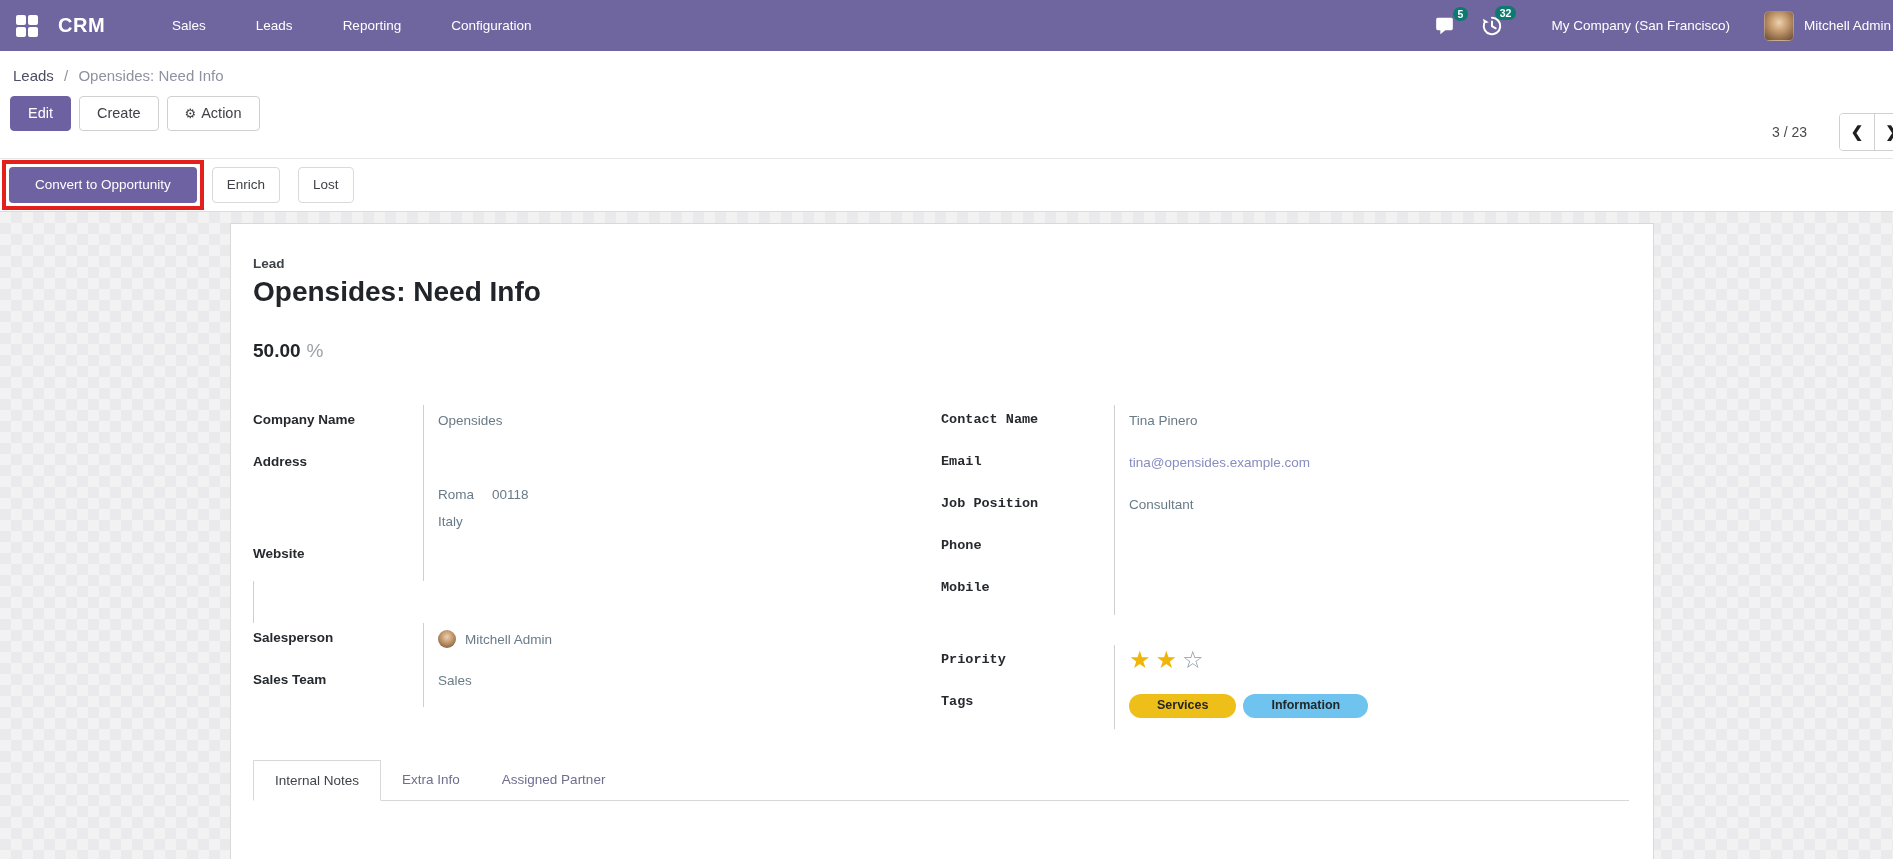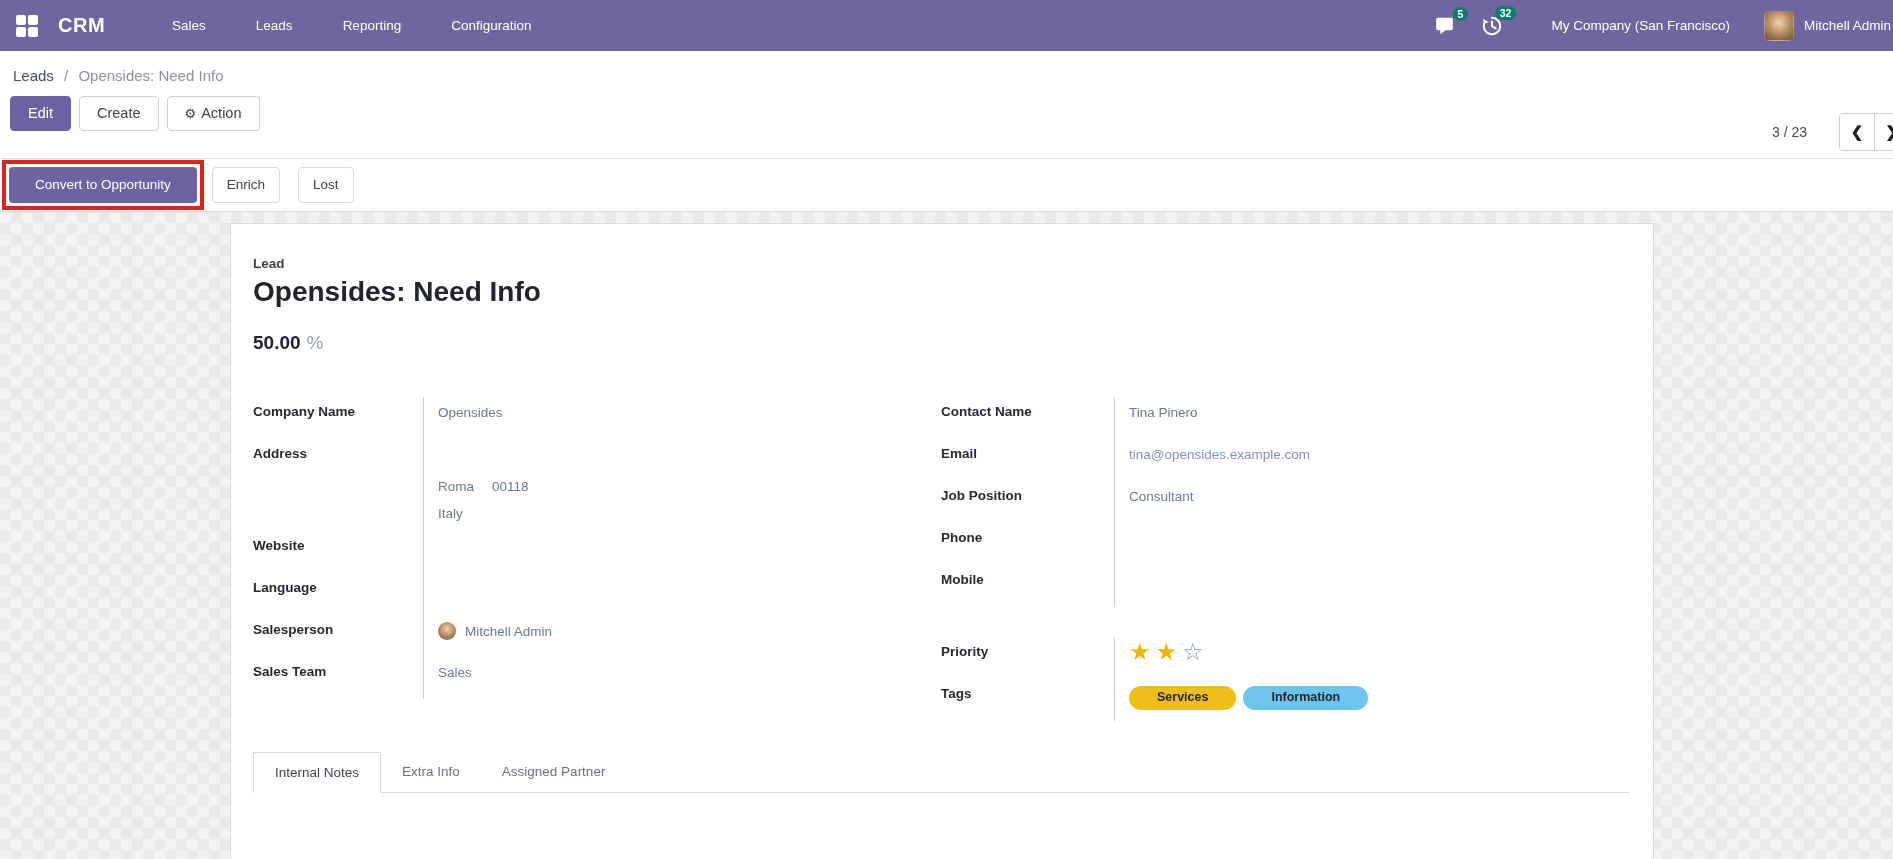--- a/index.html
+++ b/index.html
@@ -57,29 +57,29 @@
     background-color:#f2f2f3;
     background-image:
       linear-gradient(45deg, #eaeaec 25%, transparent 25%, transparent 75%, #eaeaec 75%),
       linear-gradient(45deg, #eaeaec 25%, transparent 25%, transparent 75%, #eaeaec 75%);
     background-size:22px 22px; background-position:0 0, 11px 11px; }
   .sheet { position:absolute; left:230px; top:11px; width:1424px; bottom:-2px; background:#fff;
     border:1px solid #d9d9d9; padding:32px 24px 0 22px; }
 
   .lead-type { font-size:13.5px; font-weight:bold; color:#3f4349; }
   .lead-title { font-size:28px; font-weight:bold; color:#21252a; margin-top:5px; }
-  .prob { margin-top:24px; font-size:19px; }
+  .prob { margin-top:32px; font-size:19px; }
   .prob-val { font-weight:bold; color:#21252a; }
   .prob-unit { color:#9aa2ab; margin-left:6px; }
 
   .groups { display:flex; margin-top:43px; }
   .group { width:690px; }
   .fr { display:flex; align-items:stretch; min-height:42px; }
   .fr-label { width:170px; flex:0 0 170px; font-size:13.5px; font-weight:bold; color:#26292e; padding-top:7px; }
-  .group-right .fr-label { flex-basis:173px; width:173px; }
+  .group-right .fr-label { flex-basis:173px; width:173px;font-family:Liberation Mono, monospace; }
   .fr-value { flex:1; border-left:1px solid #cfcfcf; padding:7px 0 4px 14px; font-size:13.5px; color:#697b88; line-height:18px; }
   .addr-line { line-height:27px; min-height:27px; }
   .addr-zip { margin-left:18px; }
   .gap-v { height:30px; }
   .sp-avatar { width:18px; height:18px; border-radius:50%; display:inline-block; vertical-align:-4px; margin-right:9px;
     background:radial-gradient(circle at 50% 38%, #ecd2b0 0%, #c59a6e 40%, #77573c 90%); }
   .email-link { color:#878dc0; cursor:pointer; }
 
   .star { font-size:24px; line-height:24px; margin-right:5px; cursor:pointer; }
   .star.filled { color:#efb609; }
@@ -187,21 +187,20 @@
             <span class="addr-line" style="display:block"></span>
             <span class="addr-line" style="display:block"><span>Roma</span><span class="addr-zip">00118</span></span>
             <span class="addr-line" style="display:block">Italy</span>
           </span>
         </div>
         <div class="fr">
           <span class="fr-label">Website</span>
           <span class="fr-value"></span>
         </div>
         <div class="fr">
-          <span class="fr-label">Language</span>
           <span class="fr-value"></span>
         </div>
         <div class="fr">
           <span class="fr-label">Salesperson</span>
           <span class="fr-value"><span class="sp-avatar"></span><span>Mitchell Admin</span></span>
         </div>
         <div class="fr">
           <span class="fr-label">Sales Team</span>
           <span class="fr-value">Sales</span>
         </div>

